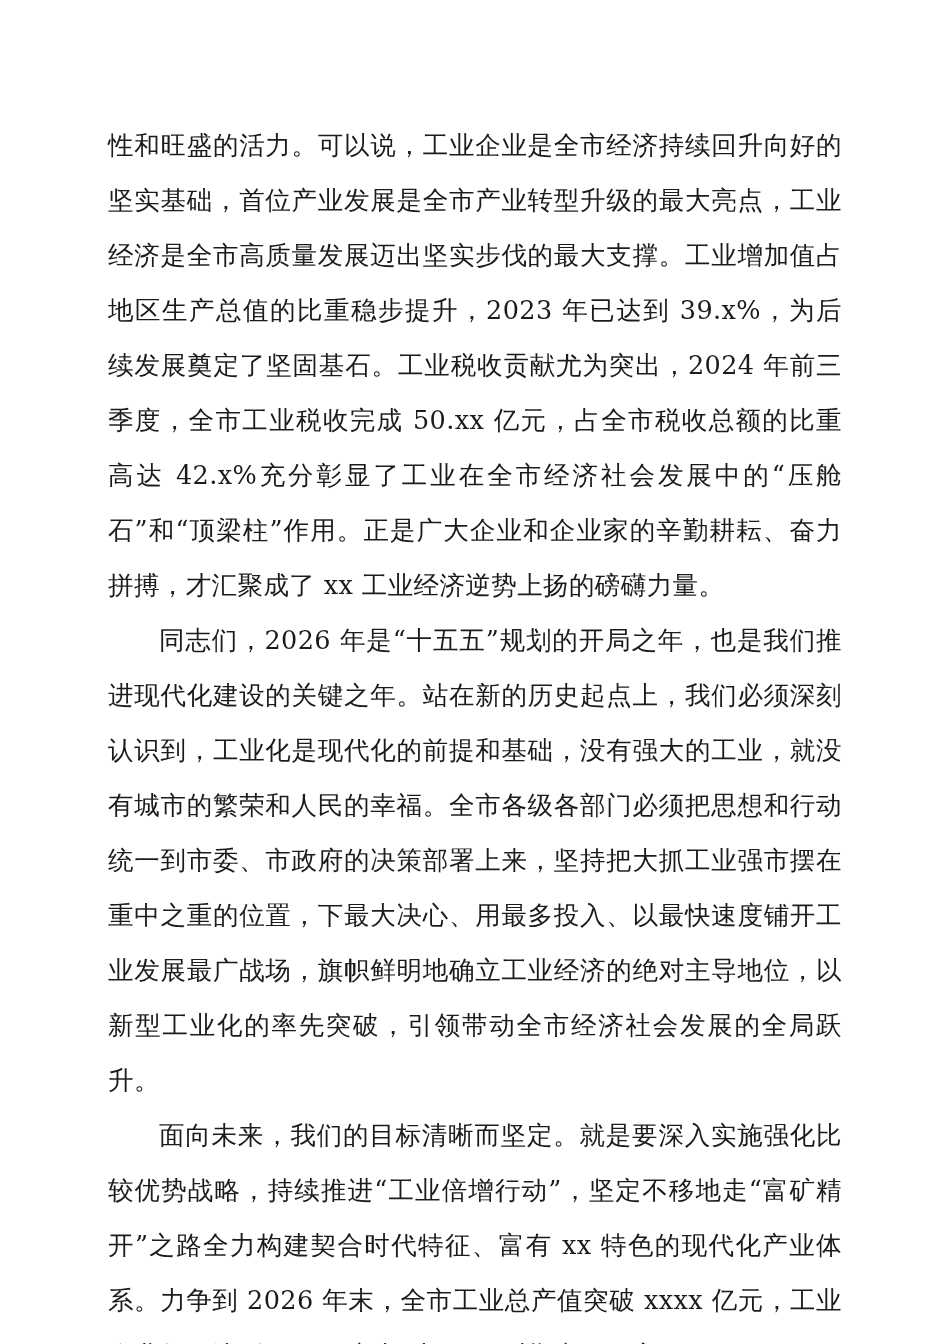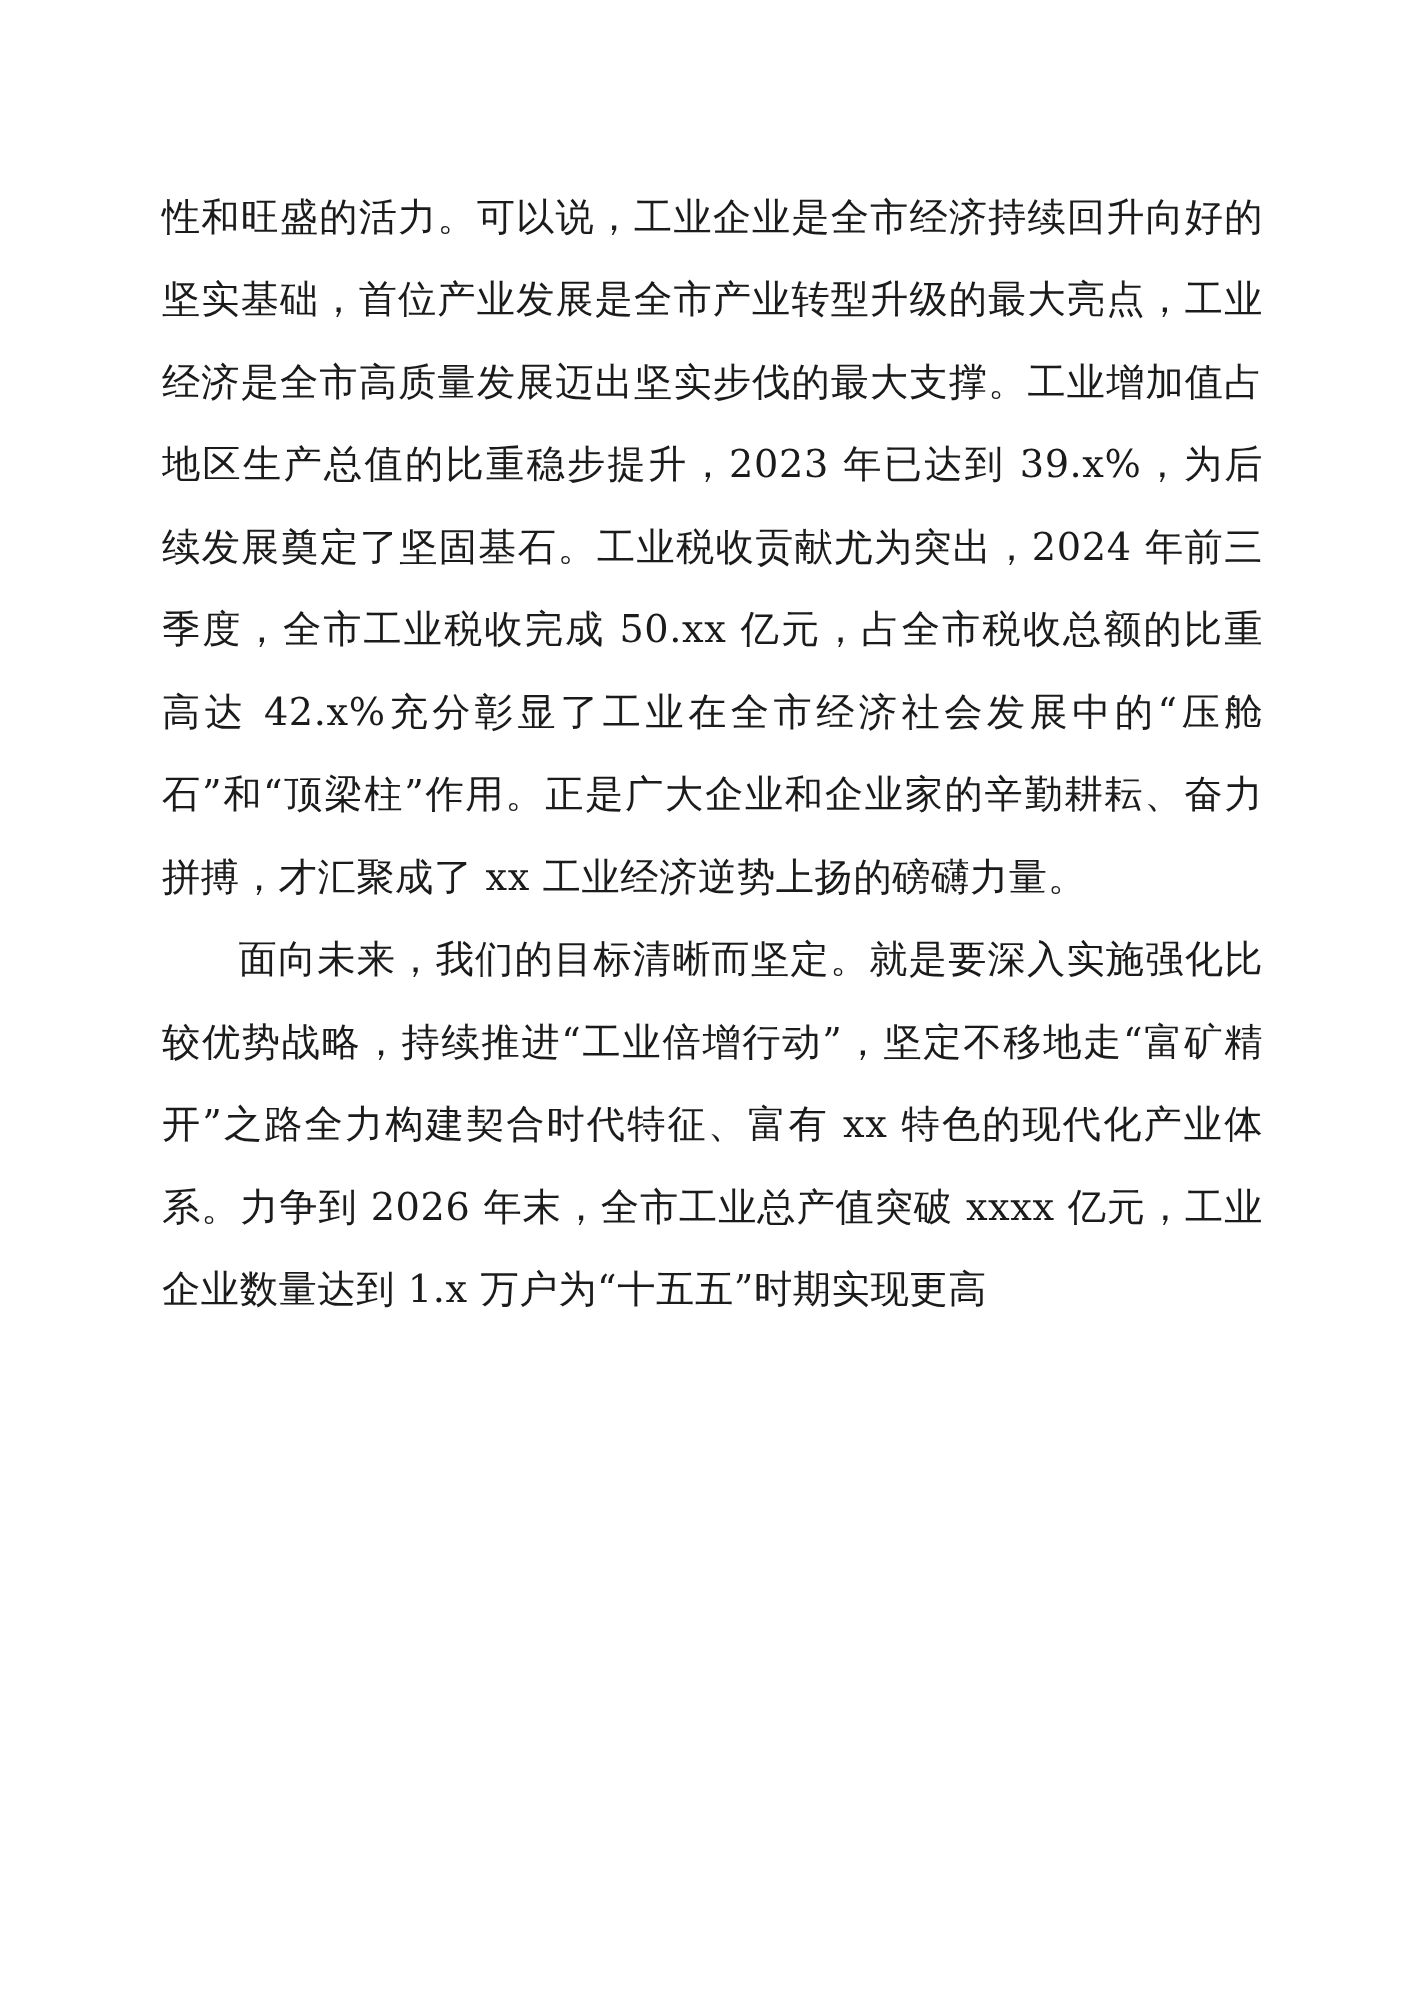--- a/index.html
+++ b/index.html
@@ -36,15 +36,16 @@
   .para.indent {
     text-indent: 2em;
   }
 </style>
 </head>
 <body>
 
 <div class="page">
   <div class="doc-body">
     <p class="para">性和旺盛的活力。可以说，工业企业是全市经济持续回升向好的坚实基础，首位产业发展是全市产业转型升级的最大亮点，工业经济是全市高质量发展迈出坚实步伐的最大支撑。工业增加值占地区生产总值的比重稳步提升，2023 年已达到 39.x%，为后续发展奠定了坚固基石。工业税收贡献尤为突出，2024 年前三季度，全市工业税收完成 50.xx 亿元，占全市税收总额的比重高达 42.x%充分彰显了工业在全市经济社会发展中的“压舱石”和“顶梁柱”作用。正是广大企业和企业家的辛勤耕耘、奋力拼搏，才汇聚成了 xx 工业经济逆势上扬的磅礴力量。</p>
+    <p class="para indent">同志们，2026 年是“十五五”规划的开局之年，也是我们推进现代化建设的关键之年。站在新的历史起点上，我们必须深刻认识到，工业化是现代化的前提和基础，没有强大的工业，就没有城市的繁荣和人民的幸福。全市各级各部门必须把思想和行动统一到市委、市政府的决策部署上来，坚持把大抓工业强市摆在重中之重的位置，下最大决心、用最多投入、以最快速度铺开工业发展最广战场，旗帜鲜明地确立工业经济的绝对主导地位，以新型工业化的率先突破，引领带动全市经济社会发展的全局跃升。</p>
     <p class="para indent">面向未来，我们的目标清晰而坚定。就是要深入实施强化比较优势战略，持续推进“工业倍增行动”，坚定不移地走“富矿精开”之路全力构建契合时代特征、富有 xx 特色的现代化产业体系。力争到 2026 年末，全市工业总产值突破 xxxx 亿元，工业企业数量达到 1.x 万户为“十五五”时期实现更高</p>
   </div>
 </div>
 
 </body></html>

